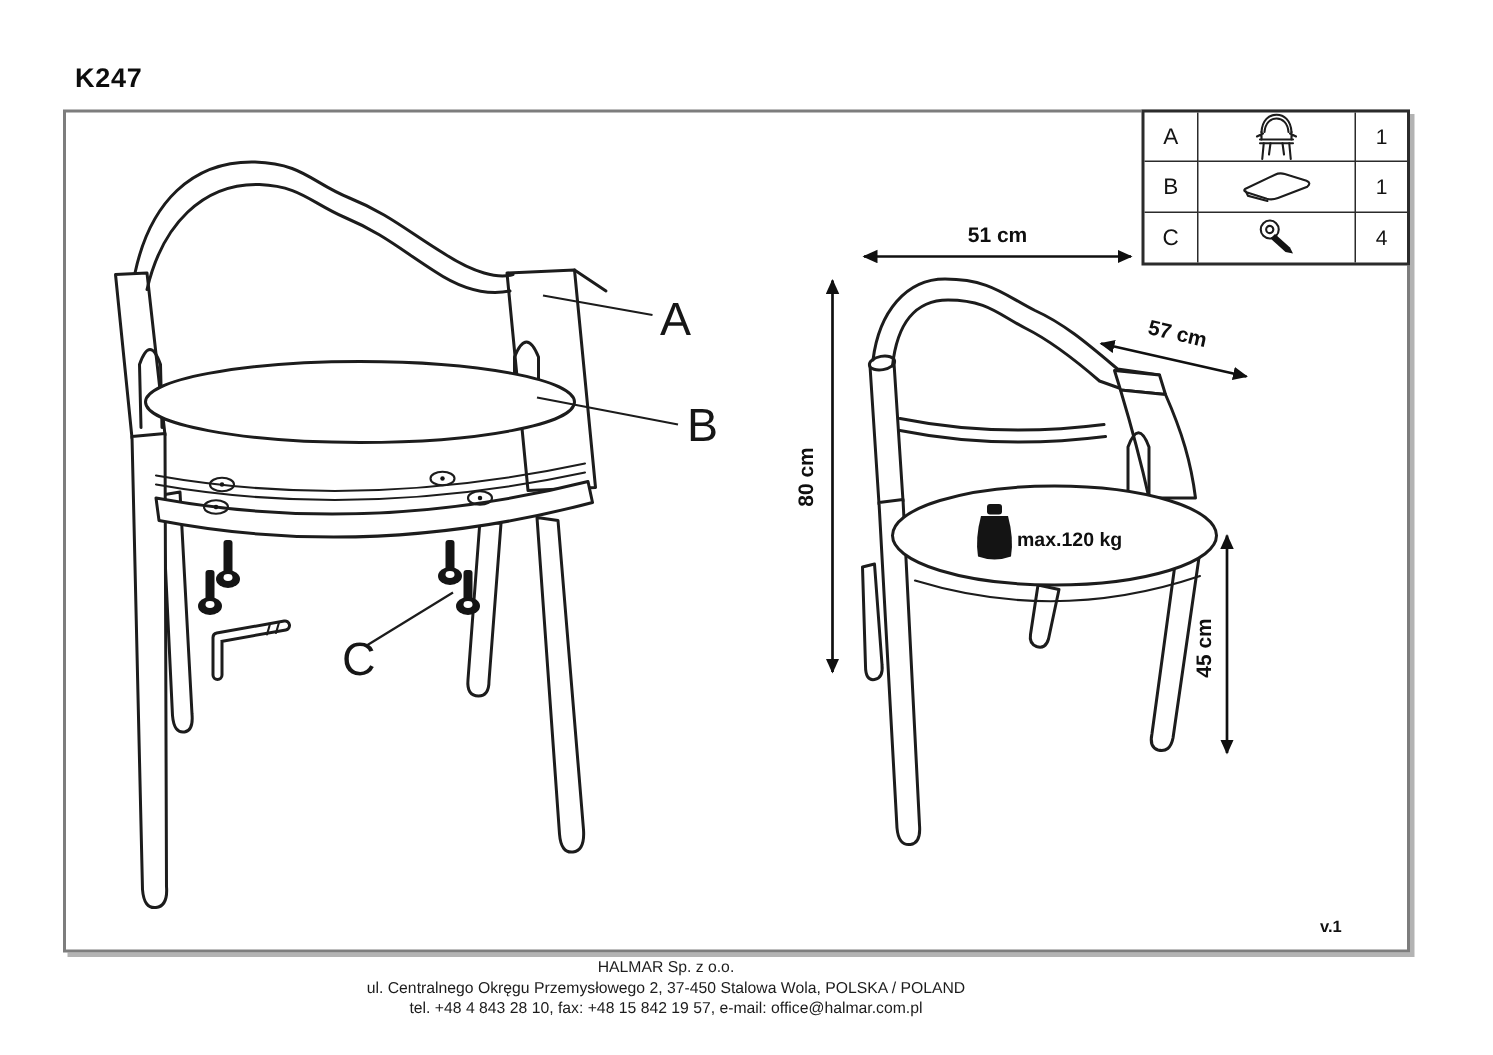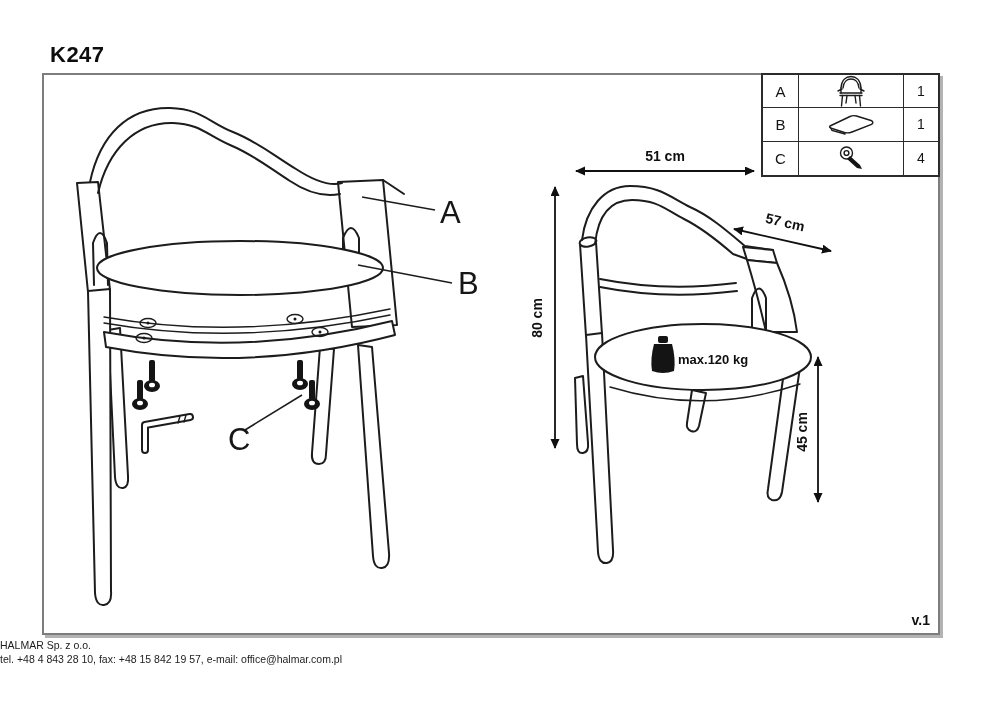--- a/index.html
+++ b/index.html
@@ -1,18 +1,18 @@
 <!DOCTYPE html>
 <html><head>
 <meta charset="utf-8">
 <style>
   html,body{margin:0;padding:0;background:#fff;}
   .page{position:relative;width:995px;height:703px;background:#fff;overflow:hidden;
         font-family:"Liberation Sans",sans-serif;color:#111;}
-  .title{position:absolute;left:50px;top:42px;font-size:22px;font-weight:bold;letter-spacing:.5px;color:#0d0d0d;}
+  .title{position:absolute;left:50px;top:42px;font-size:18px;font-weight:bold;letter-spacing:.5px;color:#0d0d0d;}
   .main-border{position:absolute;left:42px;top:73px;width:898px;height:562px;
         border:2px solid #7d7d7d;box-sizing:border-box;background:#fff;
         box-shadow:3px 3px 0 #b3b3b3;}
   
   .parts-table{position:absolute;left:761px;top:73px;width:179px;height:104px;
         display:grid;grid-template-columns:36px 105px 1fr;grid-template-rows:1fr 1fr 1fr;
         background:#fff;border:2px solid #2b2b2b;box-sizing:border-box;}
   .pt-cell{border-right:1.5px solid #2b2b2b;border-bottom:1.5px solid #2b2b2b;
         display:flex;align-items:center;justify-content:center;font-size:15px;color:#141414;}
   .pt-cell.last-col{border-right:none;}
@@ -21,23 +21,23 @@
   
   .wh{fill:#fff;stroke:#1c1c1c;stroke-width:2;stroke-linejoin:round;}
   .ln{fill:none;stroke:#1c1c1c;stroke-width:2;stroke-linecap:round;stroke-linejoin:round;}
   .thin{fill:none;stroke:#1c1c1c;stroke-width:1.4;stroke-linecap:round;}
   .blk{fill:#141414;stroke:none;}
   .dim{stroke:#101010;stroke-width:1.8;fill:none;}
   .leader{stroke:#1c1c1c;stroke-width:1.5;fill:none;}
   .dim-label{font:bold 14px "Liberation Sans",sans-serif;fill:#0f0f0f;}
   .load-label{font:bold 13px "Liberation Sans",sans-serif;fill:#0f0f0f;}
   .part-label{font:400 31px "Liberation Sans",sans-serif;fill:#161616;}
-  .version{position:absolute;left:880px;top:612px;width:50px;text-align:right;
-        font-size:14px;font-weight:bold;color:#111;}
-  .footer{position:absolute;left:0;top:639px;width:888px;
+  .version{position:absolute;left:880px;top:612px;width:50px;
+        font-size:11px;font-weight:bold;color:#111;}
+  .footer{position:absolute;left:0;top:639px;width:888px;text-align:center;
         font-size:10.5px;line-height:13.5px;color:#1c1c1c;}
 </style>
 </head>
 <body>
 
 <div class="page">
 
   <div class="title">K247</div>
 
   <div class="main-border"></div>
@@ -186,16 +186,17 @@
     <text class="dim-label" x="264" y="87" text-anchor="middle" transform="rotate(13 264 87)">57 cm</text>
 
     <line class="dim" x1="298" y1="217" x2="298" y2="362" marker-start="url(#ah)" marker-end="url(#ah)"></line>
     <text class="dim-label" x="287" y="292" text-anchor="middle" transform="rotate(-90 287 292)">45 cm</text>
   </svg>
 
   <div class="version">v.1</div>
 
   <div class="footer">
     <div>HALMAR Sp. z o.o.</div>
+    <div>ul. Centralnego Okręgu Przemysłowego 2, 37-450 Stalowa Wola, POLSKA / POLAND</div>
     <div>tel. +48 4 843 28 10, fax: +48 15 842 19 57, e-mail: office@halmar.com.pl</div>
   </div>
 
 </div>
 
 </body></html>

